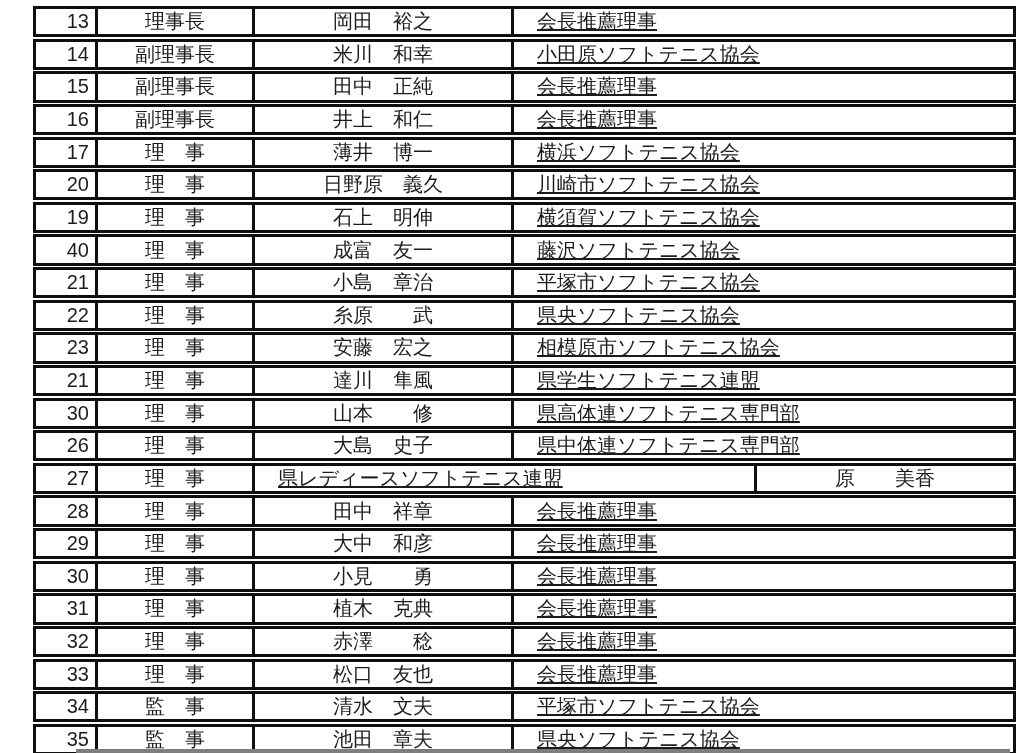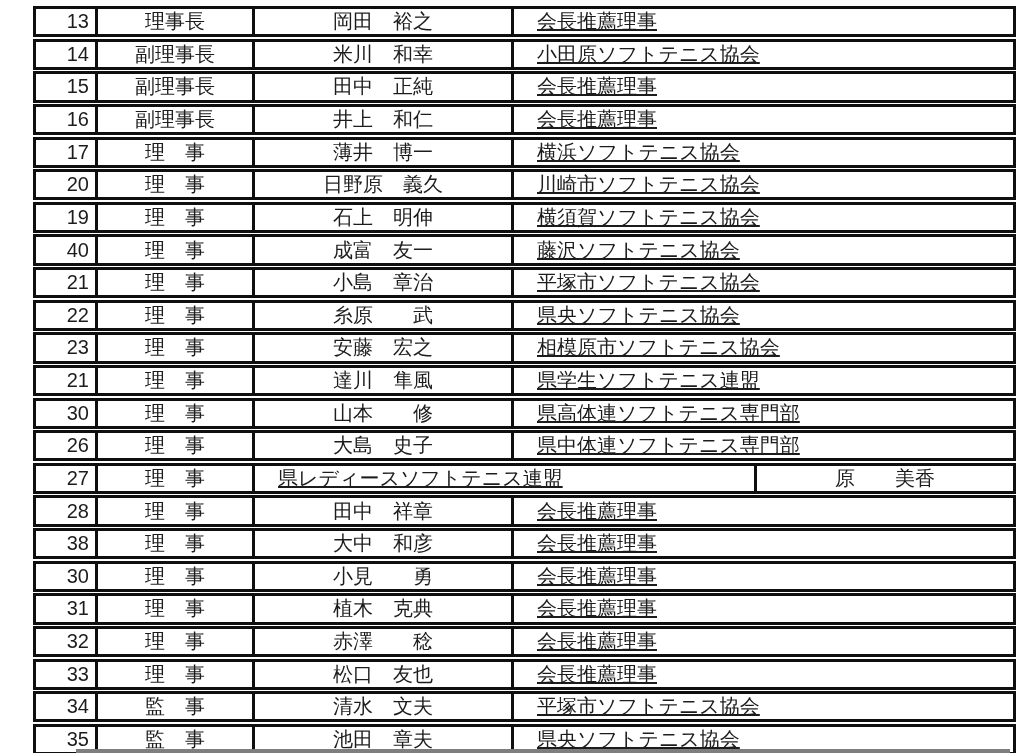--- a/index.html
+++ b/index.html
@@ -177,21 +177,21 @@
   </div>
 
   <div class="row">
     <div class="cell cell-number">28</div>
     <div class="cell cell-position">理　事</div>
     <div class="cell cell-name">田中　祥章</div>
     <div class="cell cell-affiliation">会長推薦理事</div>
   </div>
 
   <div class="row">
-    <div class="cell cell-number">38</div>
+    <div class="cell cell-number">29</div>
     <div class="cell cell-position">理　事</div>
     <div class="cell cell-name">大中　和彦</div>
     <div class="cell cell-affiliation">会長推薦理事</div>
   </div>
 
   <div class="row">
     <div class="cell cell-number">30</div>
     <div class="cell cell-position">理　事</div>
     <div class="cell cell-name">小見　　勇</div>
     <div class="cell cell-affiliation">会長推薦理事</div>

